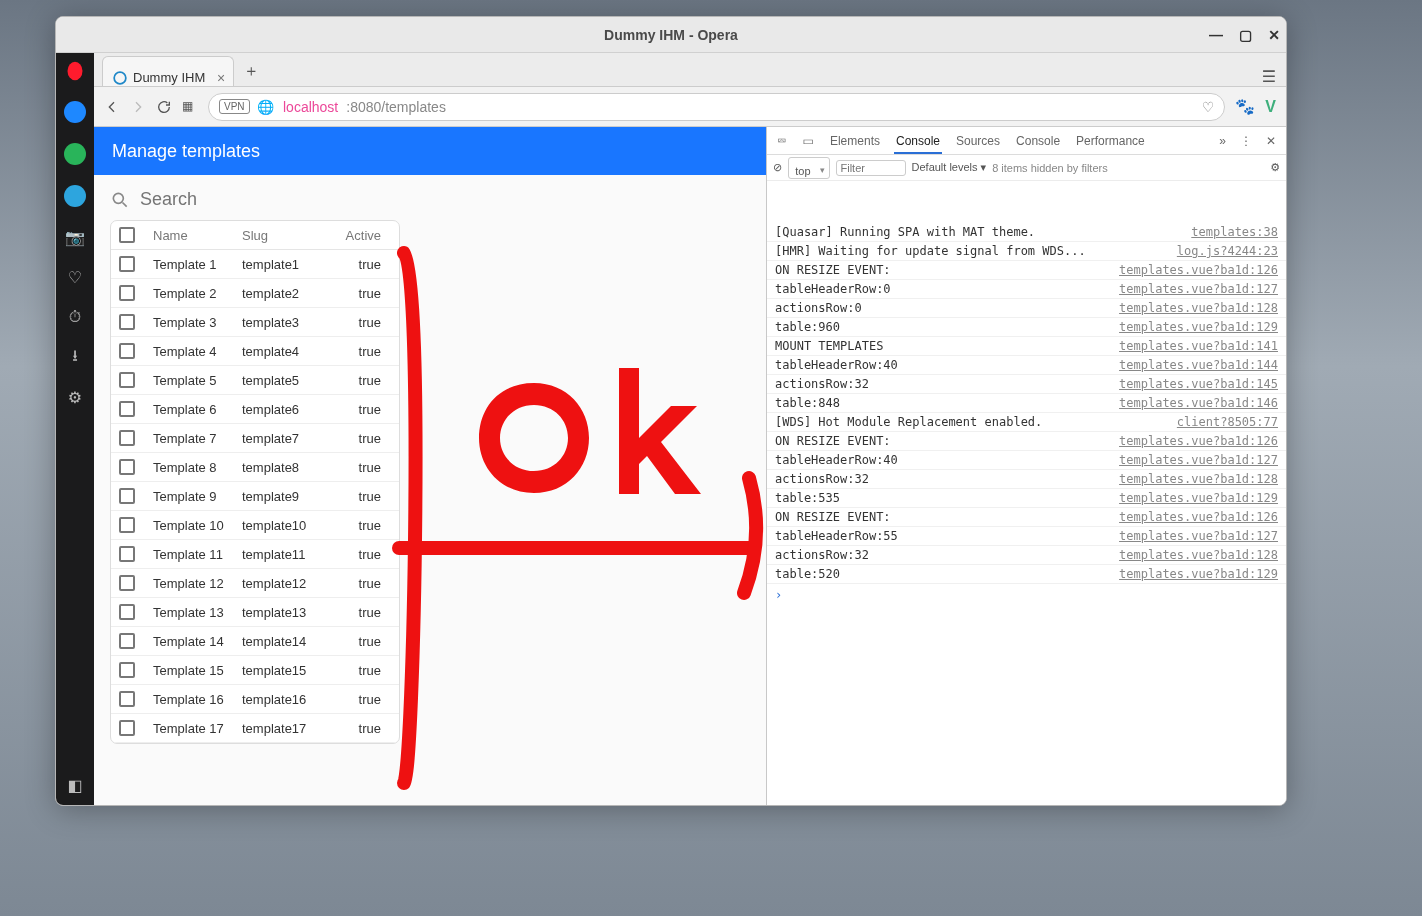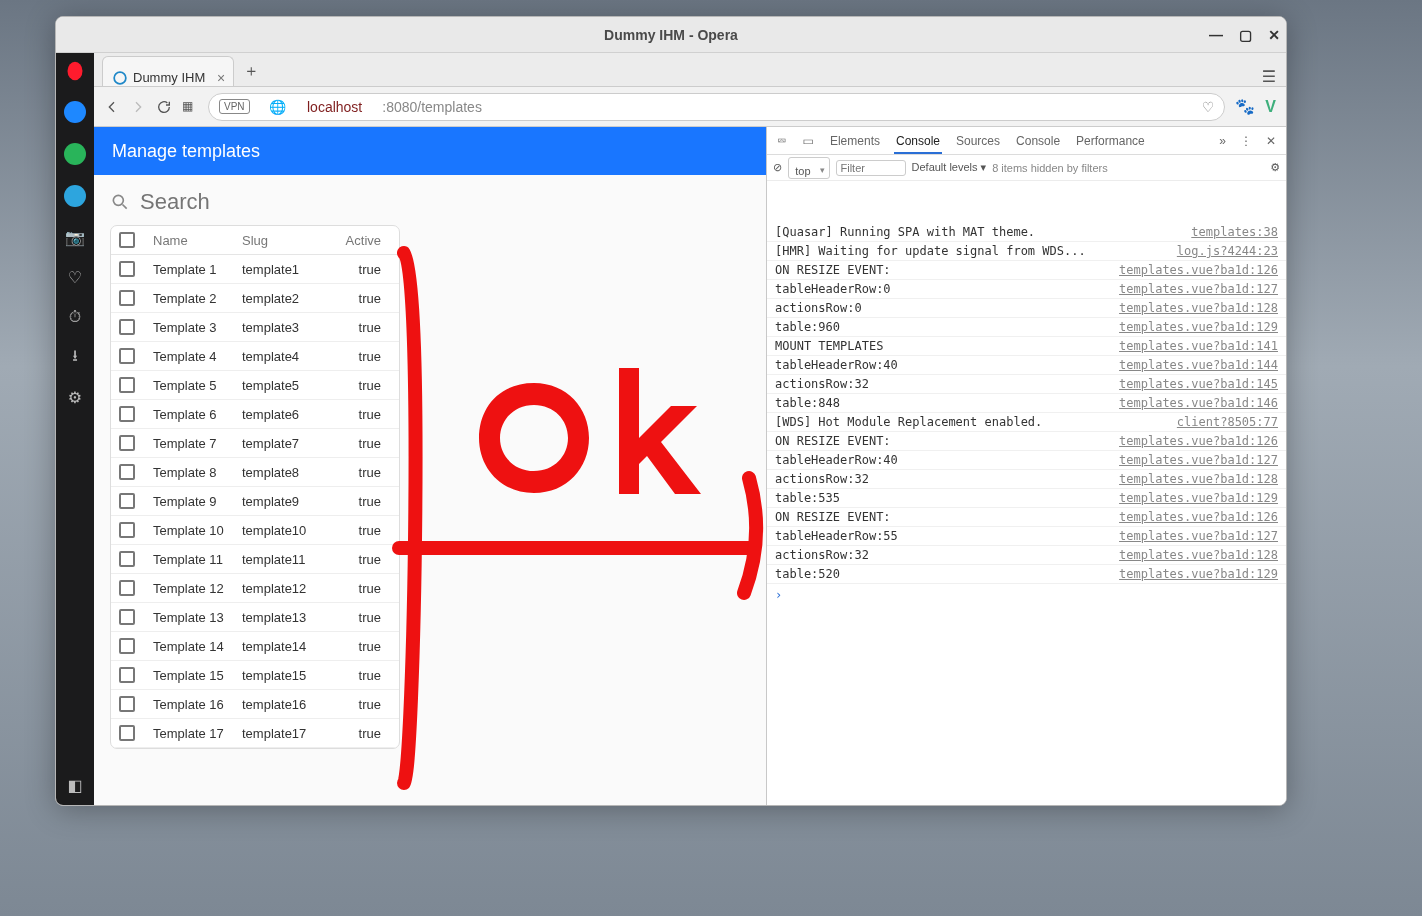--- a/index.html
+++ b/index.html
@@ -49,37 +49,37 @@
 
   
   .addrbar {
     height: 40px; background: #f2f2f2; border-bottom: 1px solid #ccc;
     display: flex; align-items: center; padding: 0 10px; gap: 10px;
   }
   .nav-icn { width: 16px; height: 16px; color: #555; cursor: pointer; }
   .nav-icn.disabled { color: #bbb; cursor: default; }
   .url {
     flex: 1; height: 28px; background: #fff; border: 1px solid #ccc; border-radius: 14px;
-    display: flex; align-items: center; padding: 0 10px; gap: 20px; font-size: 14px; color: #888;
+    display: flex; align-items: center; padding: 0 10px; gap: 8px; font-size: 14px; color: #888;
   }
   .vpn { border:1px solid #888; border-radius:3px; padding: 1px 4px; font-size: 10px; color:#666; }
-  .url .host { color:#7f1d1d;text-align:right; }
+  .url .host { color:#ec4899;text-align:right; }
   .addr-right { display:flex; align-items:center; gap:10px; color:#555; }
 
   
   .content-row { flex:1; display:flex; min-height:0; }
 
   
   .page { flex:1; min-width:0; display:flex; flex-direction:column; background:#fafafa; position:relative; }
   .page-toolbar {
     height:48px; background:#1976ff; color:#fff; font-size:18px; display:flex; align-items:center; padding:0 18px;
   }
   .page-body { flex:1; padding:14px 16px 0 16px; overflow:hidden; position:relative; }
   .search-row { display:flex; align-items:center; gap:10px; color:#888; font-size:18px; margin-bottom:10px; }
-  .search-row input { border:none; outline:none; background:transparent; font-size:22px; color:#4d7c0f; width:200px; }
+  .search-row input { border:none; outline:none; background:transparent; font-size:18px; color:#4d7c0f; width:200px; }
 
   .dtable {
     width:290px; background:#fff; border:1px solid #ddd; border-radius:7px; overflow:hidden;
   }
   .dtable .hdr, .dtable .row {
     display:grid; grid-template-columns: 34px 1fr 1fr 60px; align-items:center;
     padding: 6px 8px; font-size:13px; color:#555;
   }
   .dtable .hdr { color:#777; font-weight:400; border-bottom:1px solid #e5e5e5; }
   .dtable .row { border-bottom:1px solid #eee; color:#333; }

